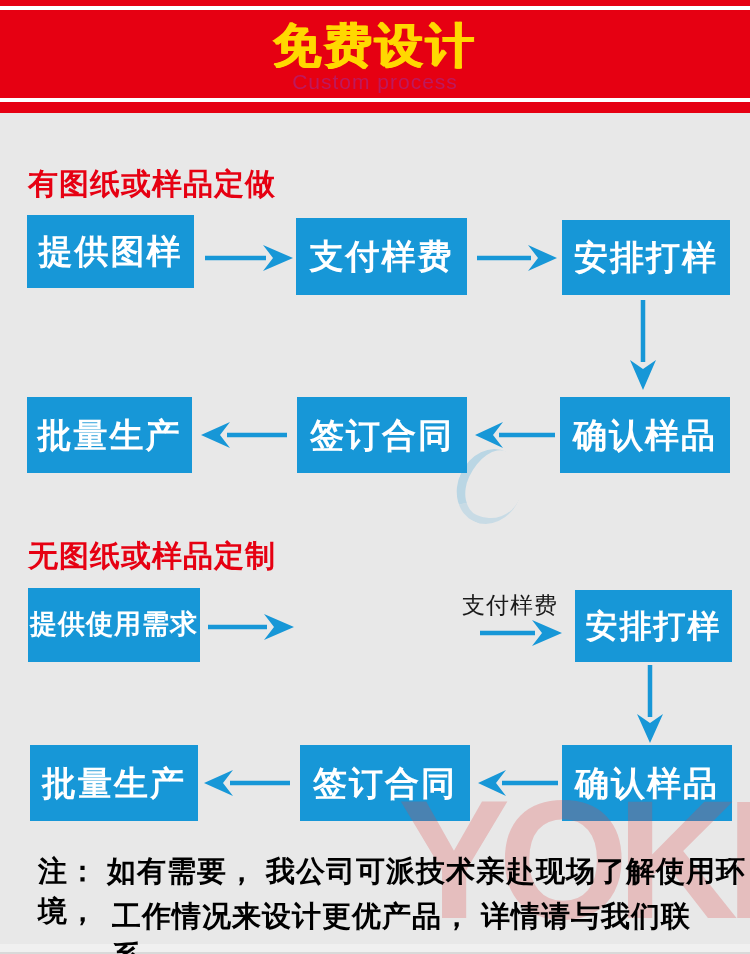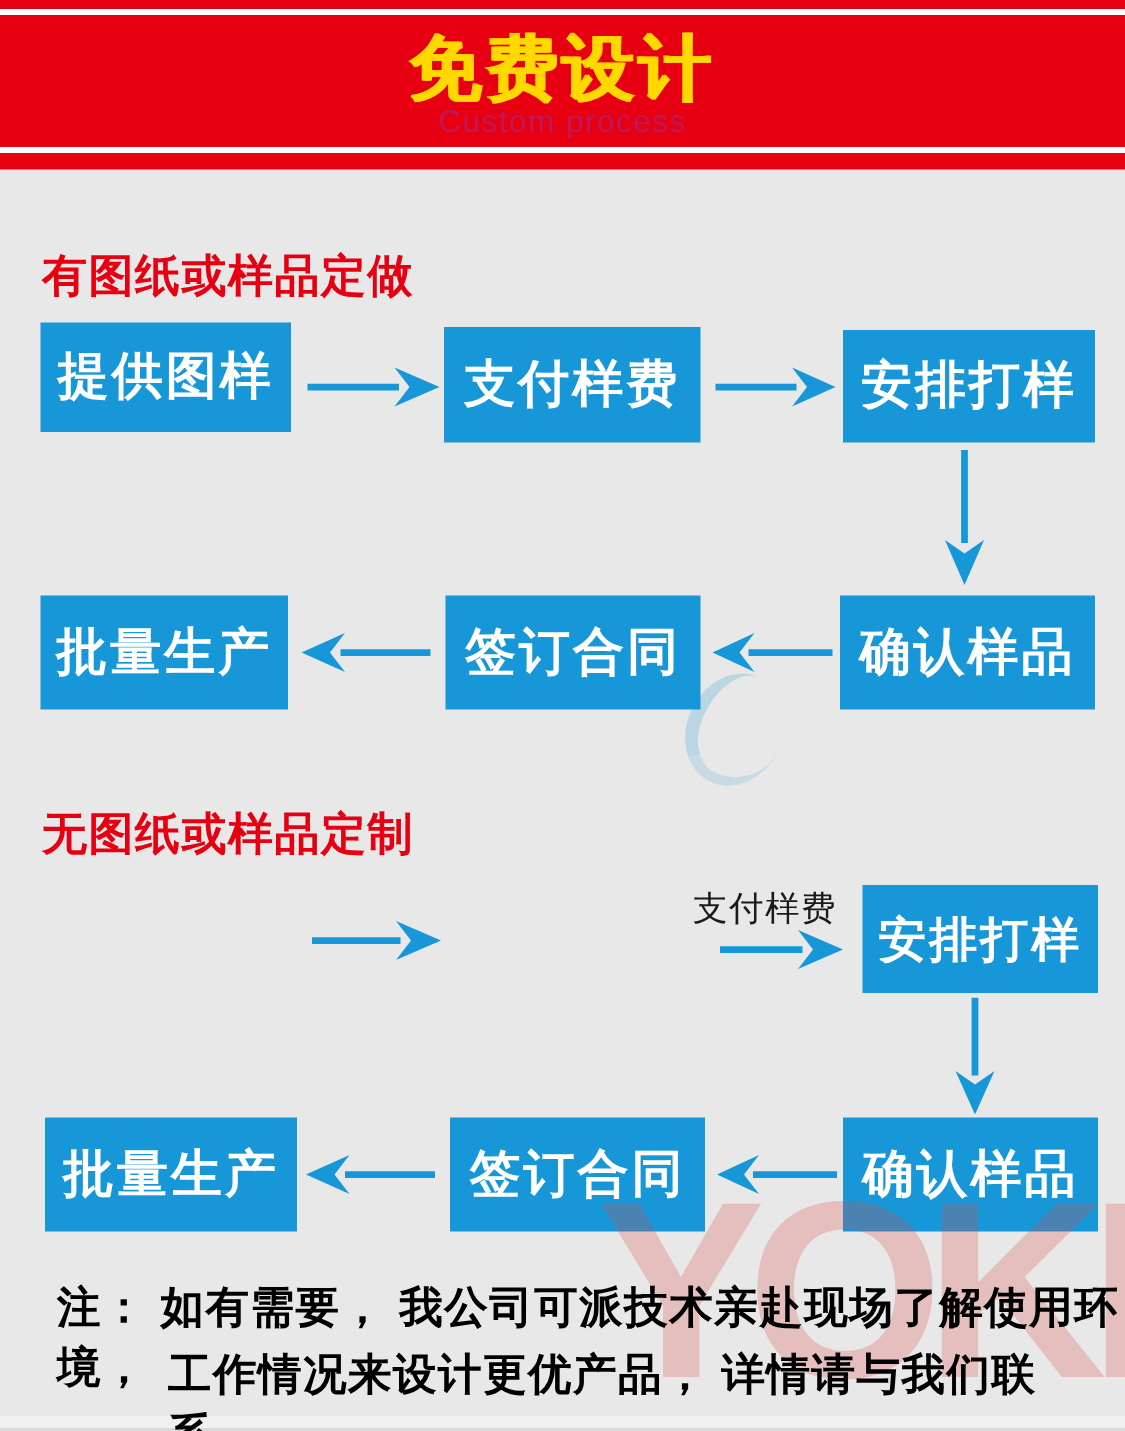--- a/index.html
+++ b/index.html
@@ -108,20 +108,21 @@
   </svg>
   <svg class="arrow" style="left:475px;top:420px;" width="82" height="30">
     <line x1="24" y1="15" x2="80" y2="15" stroke="#1797d7" stroke-width="4.5"></line>
     <polygon points="0,15 28,2 18,15 28,28" fill="#1797d7"></polygon>
   </svg>
 
   <div class="swirl"></div>
 
   <div class="sec-heading h2">无图纸或样品定制</div>
 
+  <div class="fbox fz27 b21">提供使用需求</div>
   <div class="arrow-label">支付样费</div>
   <div class="fbox fz32 b23">安排打样</div>
 
   <svg class="arrow" style="left:206px;top:612px;" width="88" height="30">
     <line x1="2" y1="15" x2="61" y2="15" stroke="#1797d7" stroke-width="4.5"></line>
     <polygon points="88,15 58,2 68,15 58,28" fill="#1797d7"></polygon>
   </svg>
   <svg class="arrow" style="left:478px;top:618px;" width="84" height="30">
     <line x1="2" y1="15" x2="57" y2="15" stroke="#1797d7" stroke-width="4.5"></line>
     <polygon points="84,15 54,2 64,15 54,28" fill="#1797d7"></polygon>

